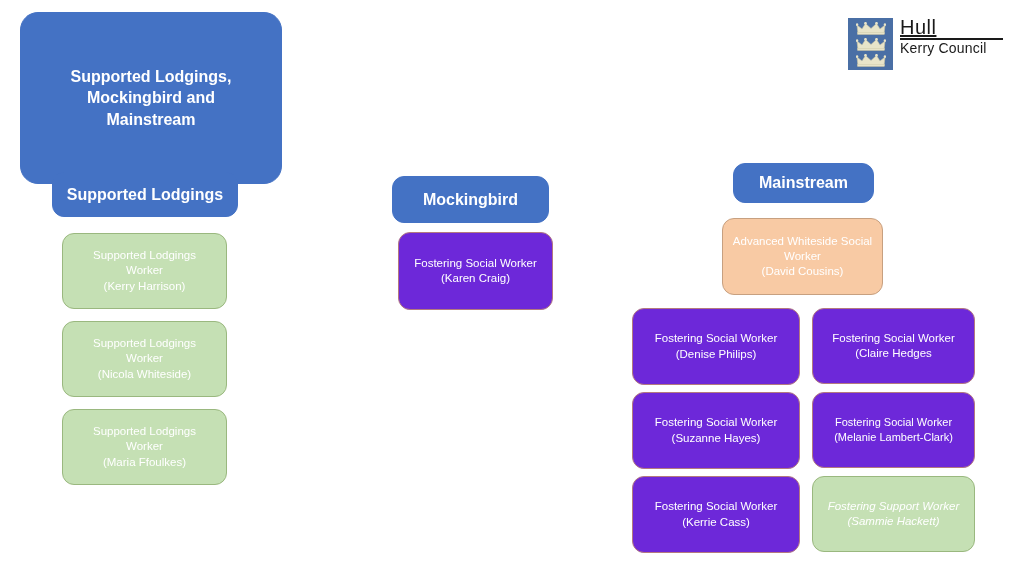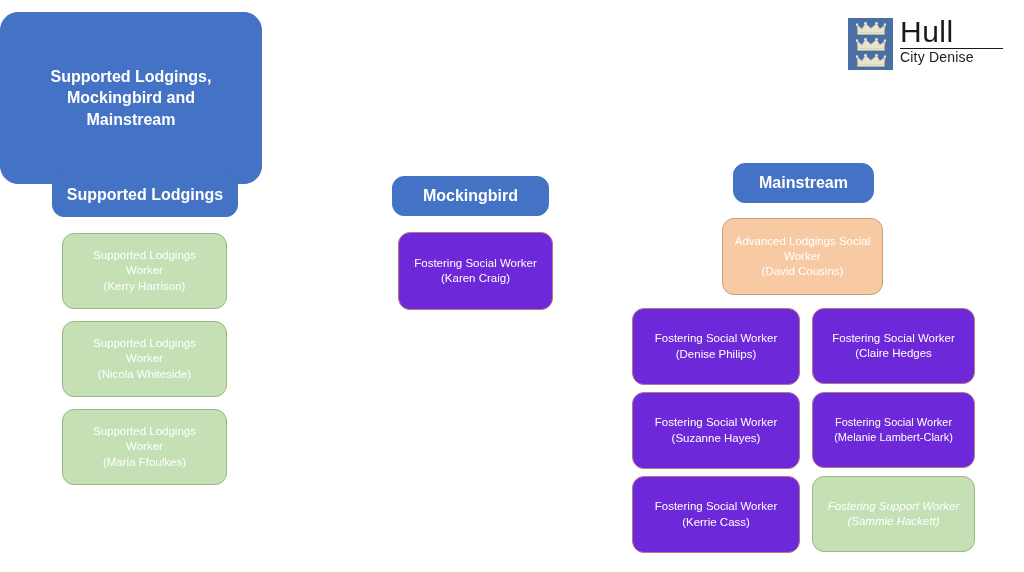--- a/index.html
+++ b/index.html
@@ -108,25 +108,26 @@
   .crown-svg { display: block; }
   #logo-wordmark {
     margin-left: 7px;
     display: flex;
     flex-direction: column;
     align-items: flex-start;
     justify-content: flex-start;
   }
   #logo-hull {
     font-family: "Liberation Sans", sans-serif;
-    font-size: 30px;
+    font-size: 20px;
     font-weight: 300;
     color: #1a1a1a;
     line-height: 0.95;
     letter-spacing: 0.5px;
+    text-decoration: underline;
   }
   #logo-rule {
     width: 103px;
     height: 1.5px;
     background: #1a1a1a;
     margin: 1px 0 1px 0;
   }
   #logo-council {
     font-family: "Liberation Sans", sans-serif;
     font-size: 14px;
@@ -164,51 +165,51 @@
         <rect x="1.5" y="10.4" width="27" height="2" fill="#e8e4c9" stroke="#c9c4a4" stroke-width="0.4"></rect>
         <circle cx="1" cy="2.6" r="1.3" fill="#e8e4c9"></circle>
         <circle cx="9.5" cy="1.2" r="1.3" fill="#e8e4c9"></circle>
         <circle cx="20.5" cy="1.2" r="1.3" fill="#e8e4c9"></circle>
         <circle cx="29" cy="2.6" r="1.3" fill="#e8e4c9"></circle>
       </svg>
     </div>
     <div id="logo-wordmark">
       <div id="logo-hull">Hull</div>
       <div id="logo-rule"></div>
-      <div id="logo-council">City Denise</div>
+      <div id="logo-council">Kerry Council</div>
     </div>
   </div>
 
-  <div class="node title-box fs-title" style="left:0; top:12px; width:262px; height:172px;">Supported Lodgings,
+  <div class="node title-box fs-title" style="left:20px; top:12px; width:262px; height:172px;">Supported Lodgings,
 Mockingbird and
 Mainstream</div>
 
   <div class="node header-box fs-header" style="left:52px; top:172px; width:186px; height:45px;">Supported Lodgings</div>
 
   <div class="node person green fs-person" style="left:62px; top:233px; width:165px; height:76px;">Supported Lodgings
 Worker
 (Kerry Harrison)</div>
 
   <div class="node person green fs-person" style="left:62px; top:321px; width:165px; height:76px;">Supported Lodgings
 Worker
 (Nicola Whiteside)</div>
 
   <div class="node person green fs-person" style="left:62px; top:409px; width:165px; height:76px;">Supported Lodgings
 Worker
 (Maria Ffoulkes)</div>
 
 
-  <div class="node header-box fs-header" style="left:392px; top:176px; width:157px; height:40px;">Mockingbird</div>
+  <div class="node header-box fs-header" style="left:392px; top:176px; width:157px; height:47px;">Mockingbird</div>
 
   <div class="node person pink fs-person" style="left:398px; top:232px; width:155px; height:78px;">Fostering Social Worker
 (Karen Craig)</div>
 
   <div class="node header-box fs-header" style="left:733px; top:163px; width:141px; height:40px;">Mainstream</div>
 
-  <div class="node person peach fs-person" style="left:722px; top:218px; width:161px; height:77px;">Advanced Lodgings Social
+  <div class="node person peach fs-person" style="left:722px; top:218px; width:161px; height:77px;">Advanced Whiteside Social
 Worker
 (David Cousins)</div>
 
   <div class="node person pink fs-person" style="left:632px; top:308px; width:168px; height:77px;">Fostering Social Worker
 (Denise Philips)</div>
 
   <div class="node person pink fs-person" style="left:632px; top:392px; width:168px; height:77px;">Fostering Social Worker
 (Suzanne Hayes)</div>
 
   <div class="node person pink fs-person" style="left:632px; top:476px; width:168px; height:77px;">Fostering Social Worker

